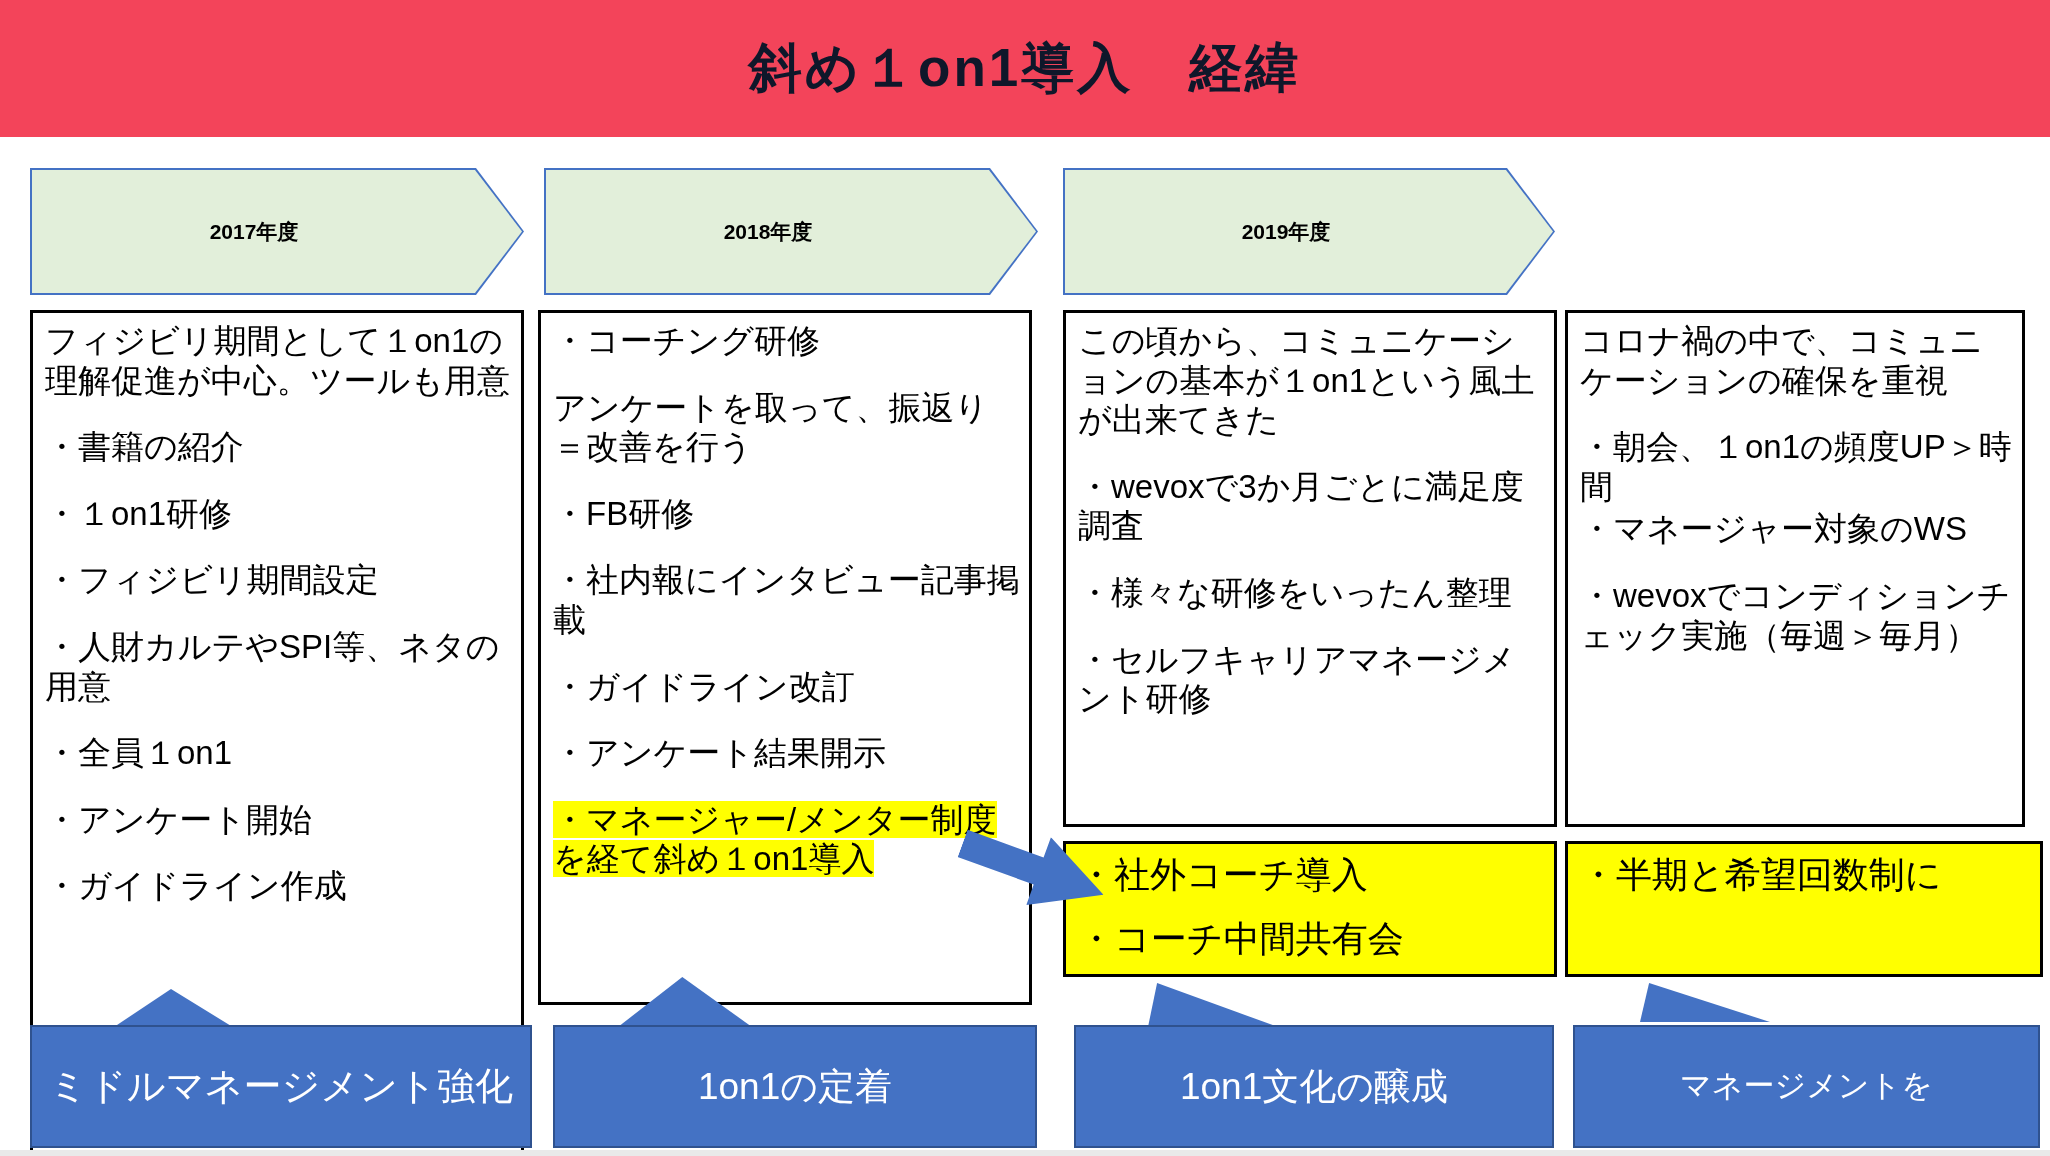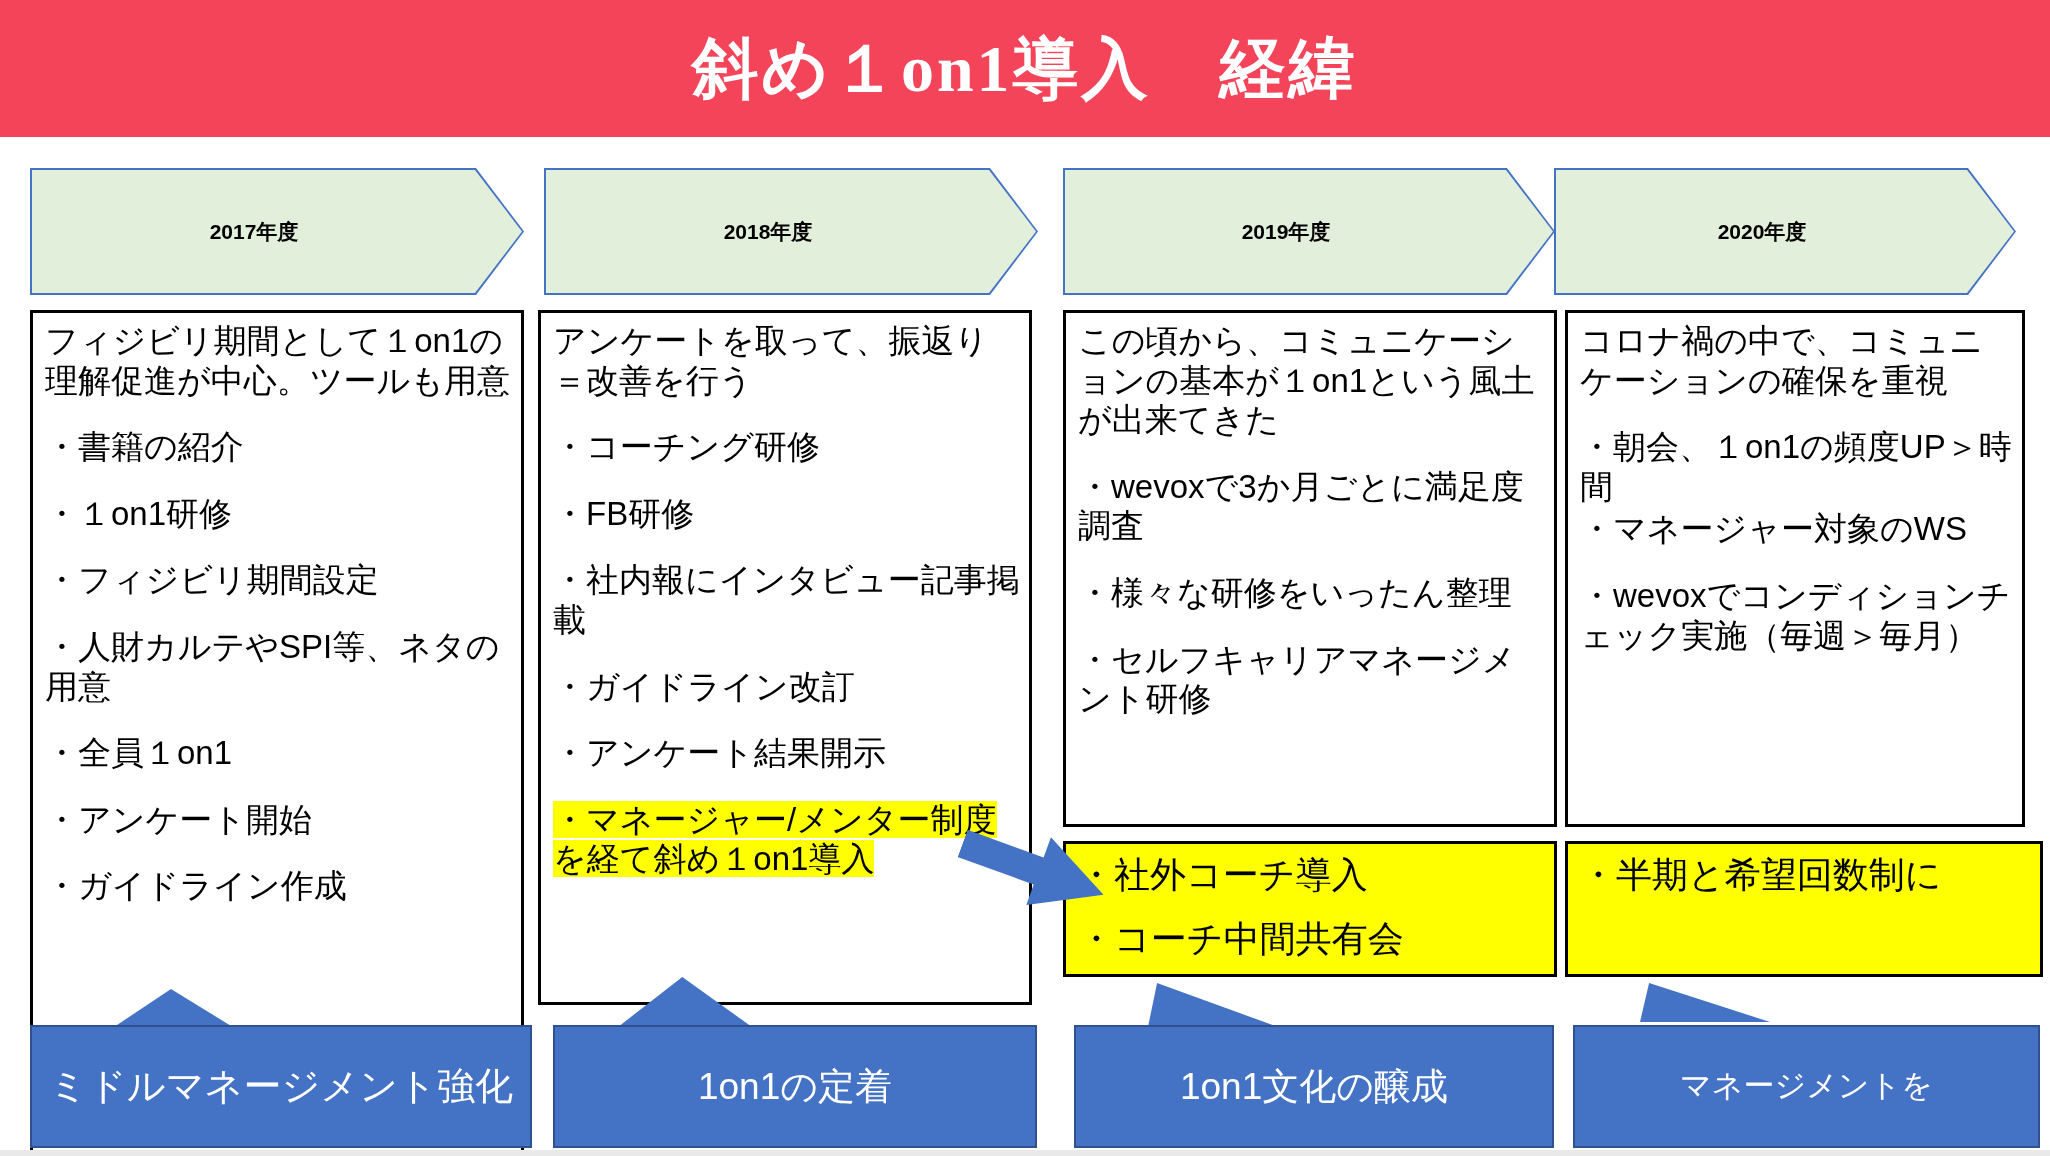--- a/index.html
+++ b/index.html
@@ -3,21 +3,21 @@
 <meta charset="utf-8">
 <style>
   html,body { margin:0; padding:0; background:#fff; }
   .slide {
     position:relative; width:2050px; height:1156px; background:#ffffff;
     font-family:"Liberation Sans", sans-serif; overflow:hidden; color:#000;
   }
   
   .banner { position:absolute; left:0; top:0; width:2050px; height:137px;
     background:#F3445A; display:flex; align-items:center; justify-content:center; }
-  .banner .title { color:#ffffff; font-size:66px; font-weight:bold; letter-spacing:3px;font-family:Liberation Serif, serif; }
+  .banner .title { color:#0f172a; font-size:53px; font-weight:bold; letter-spacing:3px; }
 
   
   .hdr { position:absolute; top:168px; height:127px; }
   .hdr .shape-outer { position:absolute; inset:0; background:#4472C4;
     clip-path:polygon(0 0, calc(100% - 48px) 0, 100% 50%, calc(100% - 48px) 100%, 0 100%); }
   .hdr .shape-inner { position:absolute; inset:2px; background:#E2EFDA;
     clip-path:polygon(0 0, calc(100% - 47px) 0, 100% 50%, calc(100% - 47px) 100%, 0 100%);
     display:flex; align-items:center; justify-content:center; padding-right:46px;
     font-size:21px; font-weight:bold; }
   .hdr1 { left:30px;  width:494px; }
@@ -85,39 +85,35 @@
     <div class="shape-inner">2017年度</div>
   </div>
   <div class="hdr hdr2">
     <div class="shape-outer"></div>
     <div class="shape-inner">2018年度</div>
   </div>
   <div class="hdr hdr3">
     <div class="shape-outer"></div>
     <div class="shape-inner">2019年度</div>
   </div>
-  <div class="hdr hdr4">
-    <div class="shape-outer"></div>
-    <div class="shape-inner">2020年度</div>
-  </div>
 
   <div class="box box1">
     <p>フィジビリ期間として１on1の理解促進が中心。ツールも用意</p>
     <p>・書籍の紹介</p>
     <p>・１on1研修</p>
     <p>・フィジビリ期間設定</p>
     <p>・人財カルテやSPI等、ネタの用意</p>
     <p>・全員１on1</p>
     <p>・アンケート開始</p>
     <p>・ガイドライン作成</p>
   </div>
 
   <div class="box box2">
+    <p>・コーチング研修</p>
     <p>アンケートを取って、振返り＝改善を行う</p>
-    <p>・コーチング研修</p>
     <p>・FB研修</p>
     <p>・社内報にインタビュー記事掲載</p>
     <p>・ガイドライン改訂</p>
     <p>・アンケート結果開示</p>
     <p><span class="hl">・マネージャー/メンター制度を経て斜め１on1導入</span></p>
   </div>
 
   <div class="box box3">
     <p>この頃から、コミュニケーションの基本が１on1という風土が出来てきた</p>
     <p>・wevoxで3か月ごとに満足度調査</p>

